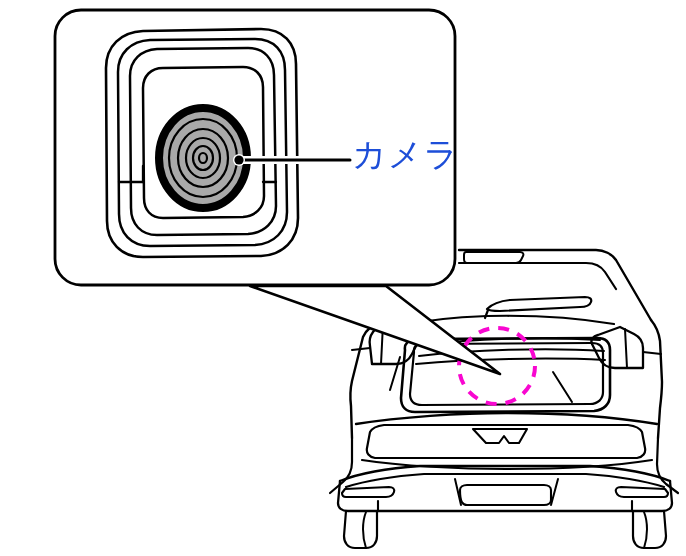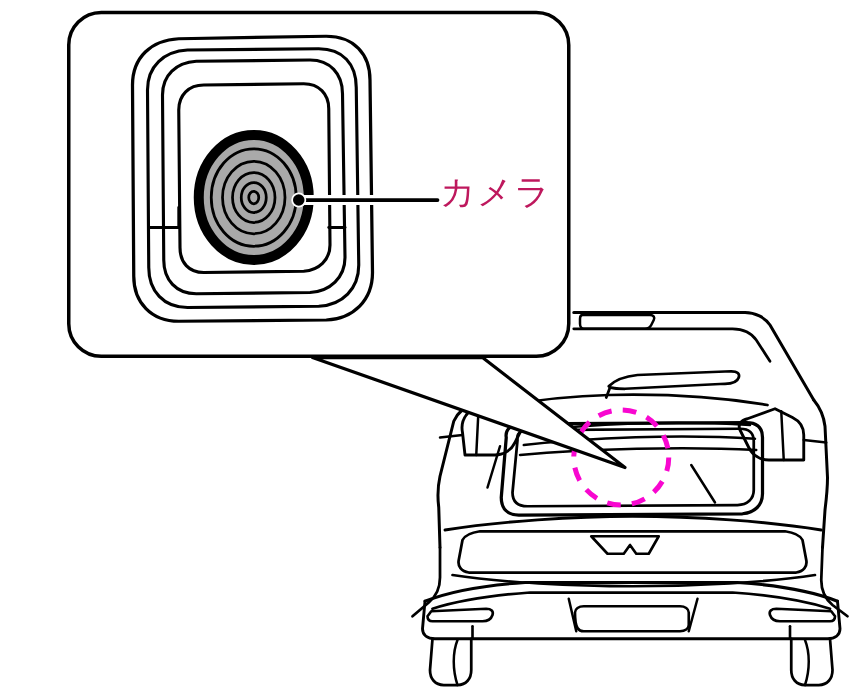--- a/index.html
+++ b/index.html
@@ -38,24 +38,24 @@
     fill: #ffffff;
     stroke: #000000;
     stroke-linecap: round;
     stroke-linejoin: round;
   }
   .callout-label {
     position: absolute;
     left: 352px;
     top: 132px;
     font-family: "DejaVu Sans", "Liberation Sans", sans-serif;
-    font-size: 28px;
+    font-size: 34px;
     line-height: 44px;
     letter-spacing: 1px;
-    color: #be185d;
+    color: #1d4ed8;
     white-space: nowrap;
     font-weight: 400;
   }
 </style>
 </head>
 <body>
 
 <div id="illustration-root">
 
   <svg id="scene-svg" viewBox="0 0 686 556">

